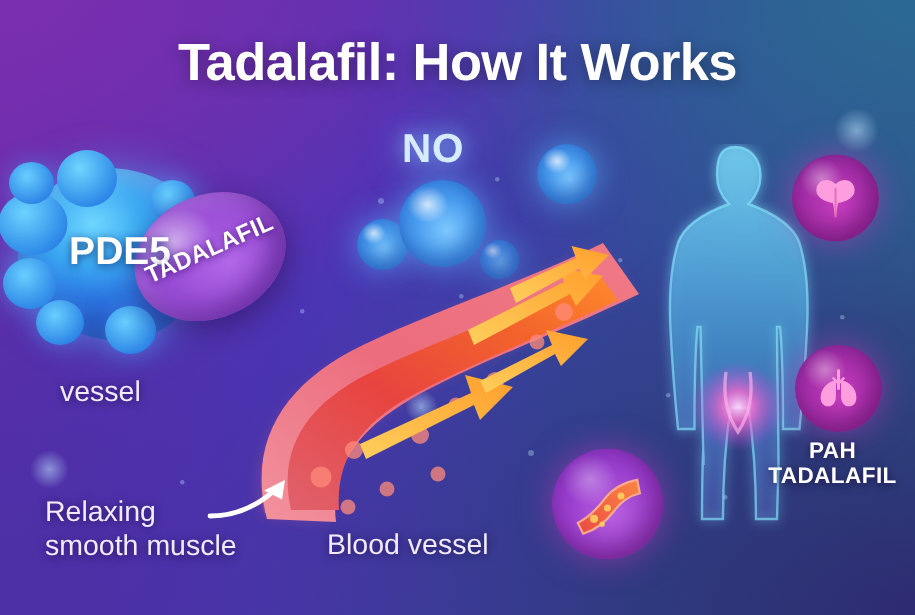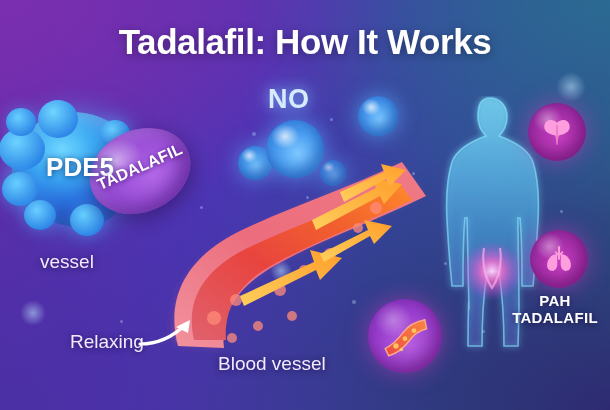--- a/index.html
+++ b/index.html
@@ -63,21 +63,21 @@
   #pill-label{
     position:absolute;left:88px;top:158px;width:104px;text-align:center;
     transform:rotate(-24deg);color:#ffffff;font-size:16px;font-weight:700;
     letter-spacing:.3px;text-shadow:0 1px 5px rgba(60,10,110,.85);z-index:7;
   }
 
   
   .caption{position:absolute;color:#f2eaff;font-size:19px;line-height:1.22;
            text-shadow:0 1px 6px rgba(20,5,50,.6);}
   #cap-enzyme{left:40px;top:250px;width:140px;}
-  #cap-relax{left:30px;top:330px;width:170px;margin-left:40px;}
+  #cap-relax{left:30px;top:330px;width:170px;}
   #cap-vessel{left:218px;top:352px;}
 
   
   #relax-arrow{position:absolute;left:138px;top:318px;width:60px;height:34px;}
 
   
   #no-label{
     position:absolute;left:268px;top:84px;color:#d6ecfd;font-size:27px;font-weight:700;
     letter-spacing:.5px;text-shadow:0 0 14px rgba(130,200,255,.9),0 0 28px rgba(90,170,255,.6);
   }
@@ -209,20 +209,21 @@
 
   <div id="pill"></div>
   <div id="pill-label">TADALAFIL</div>
 
   <div class="caption" id="cap-enzyme">
     <div>vessel</div>
   </div>
 
   <div class="caption" id="cap-relax">
     <div>Relaxing</div>
+    <div>smooth muscle</div>
   </div>
   <svg id="relax-arrow" viewBox="0 0 60 34">
     <path d="M2 26 C18 26 34 20 48 6" stroke="#ffffff" stroke-width="3.2" fill="none" stroke-linecap="round"></path>
     <path d="M52 2 L50 15 L38 9 Z" fill="#ffffff"></path>
   </svg>
 
   <svg id="figure" viewBox="0 0 116 275">
     <defs>
       <linearGradient id="bodyGrad" x1="0" y1="0" x2="0" y2="1">
         <stop offset="0%" stop-color="#7fe3ff" stop-opacity=".55"></stop>

